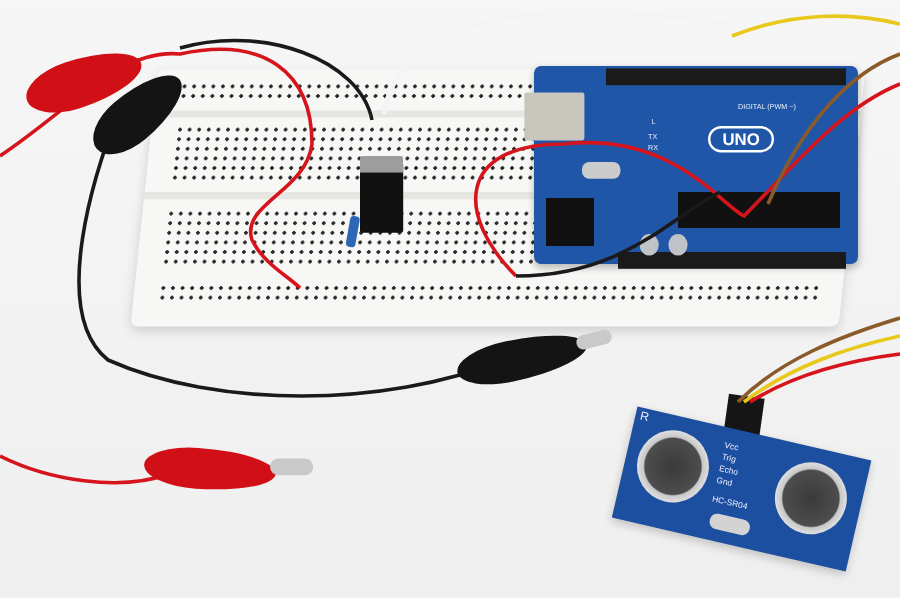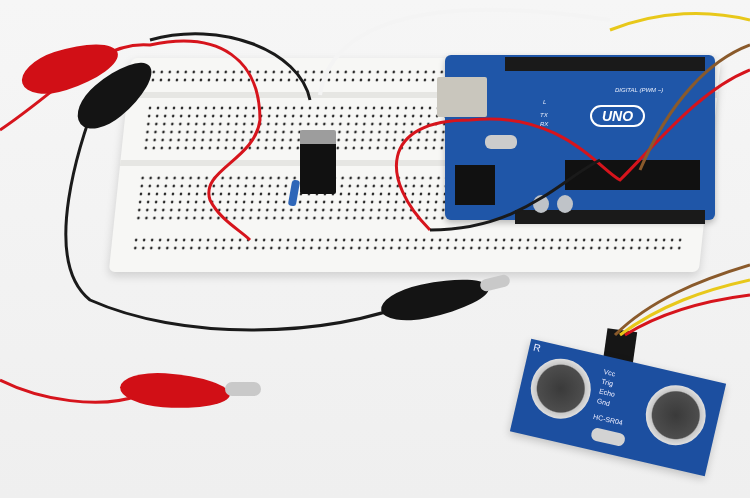--- a/index.html
+++ b/index.html
@@ -2,21 +2,21 @@
 <html><head>
 <meta charset="utf-8">
 <style>
   html,body{margin:0;padding:0;}
   body{width:750px;height:498px;overflow:hidden;background:#f3f3f3;font-family:"Liberation Sans",sans-serif;}
   .scene{position:relative;width:750px;height:498px;background:linear-gradient(180deg,#f6f6f6 0%,#efefef 100%);overflow:hidden;}
   .breadboard{position:absolute;left:120px;top:58px;width:590px;height:214px;background:#f7f7f5;border-radius:6px;box-shadow:0 4px 10px rgba(0,0,0,0.15);transform:skewX(-6deg);}
   .bb-holes{position:absolute;left:20px;right:20px;height:50px;background-image:radial-gradient(circle,#2b2b2b 1.3px,transparent 1.6px);background-size:8px 8px;}
   .bb-rail{position:absolute;left:20px;right:20px;height:16px;background-image:radial-gradient(circle,#2b2b2b 1.3px,transparent 1.6px);background-size:8px 8px;}
   .bb-divider{position:absolute;left:0;right:0;height:6px;background:#e6e6e3;}
-  .arduino{position:absolute;left:445px;top:55px;width:270px;height:165px;background:#1f56a8;border-radius:6px;box-shadow:0 3px 6px rgba(0,0,0,0.25);font-style:italic;}
+  .arduino{position:absolute;left:445px;top:55px;width:270px;height:165px;background:#1f56a8;border-radius:6px;box-shadow:0 3px 6px rgba(0,0,0,0.25);}
   .usb{position:absolute;left:-8px;top:22px;width:50px;height:40px;background:#c9c6bd;border-radius:2px;}
   .header{position:absolute;background:#1a1a1a;}
   .uno-logo{position:absolute;left:145px;top:50px;border:2px solid #fff;border-radius:14px;color:#fff;font-weight:bold;font-size:14px;padding:1px 10px;}
   .pcb-text{position:absolute;color:#e8eefc;font-size:6px;}
   .chip{position:absolute;left:120px;top:105px;width:135px;height:30px;background:#111;}
   .crystal{position:absolute;left:40px;top:80px;width:32px;height:14px;background:#ccc;border-radius:6px;}
   .jack{position:absolute;left:10px;top:110px;width:40px;height:40px;background:#111;}
   .cap{position:absolute;width:16px;height:18px;background:#bfc3c8;border-radius:50%;}
   .regulator{position:absolute;left:300px;top:130px;width:36px;height:50px;background:#111;border-top:14px solid #9d9d9d;border-radius:2px;}
   .resistor{position:absolute;left:290px;top:180px;width:8px;height:26px;background:#2e66b8;transform:rotate(10deg);border-radius:3px;}

